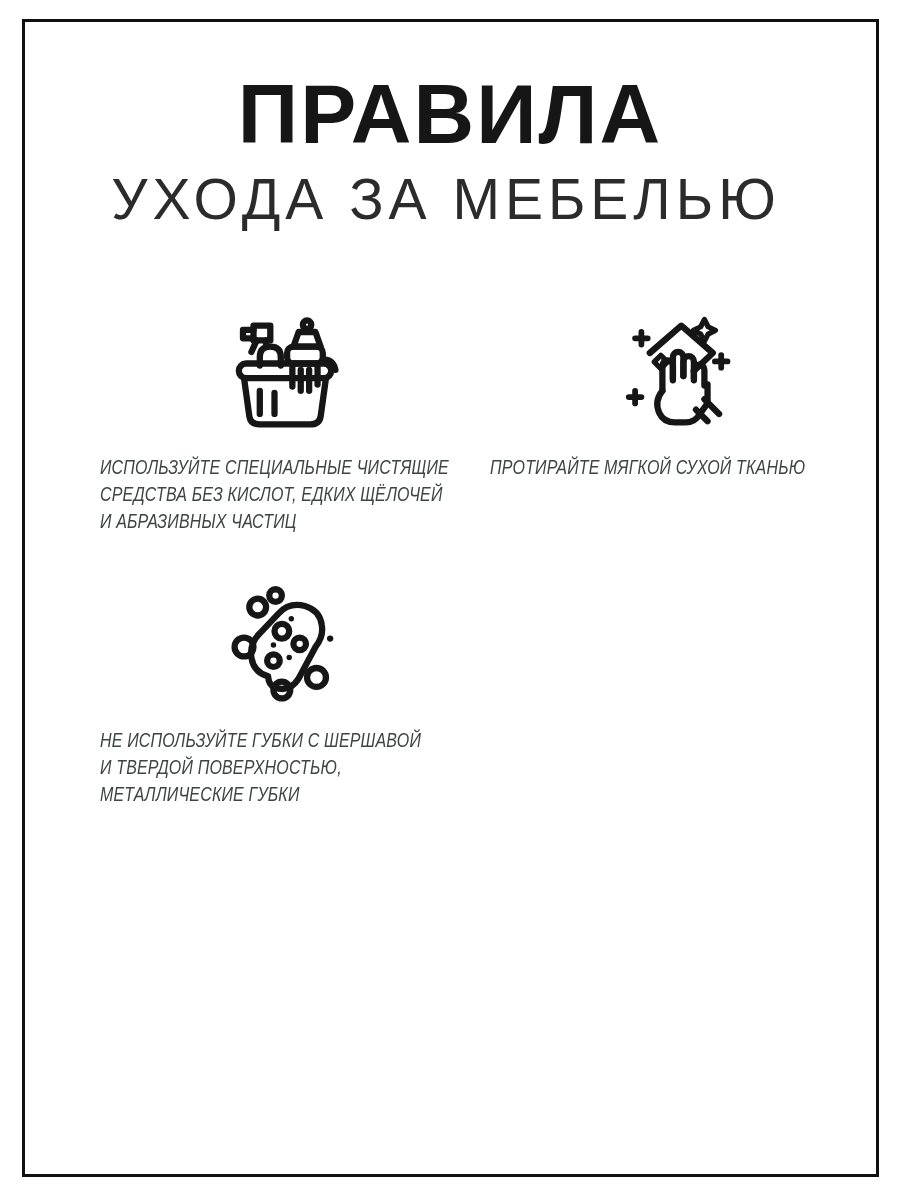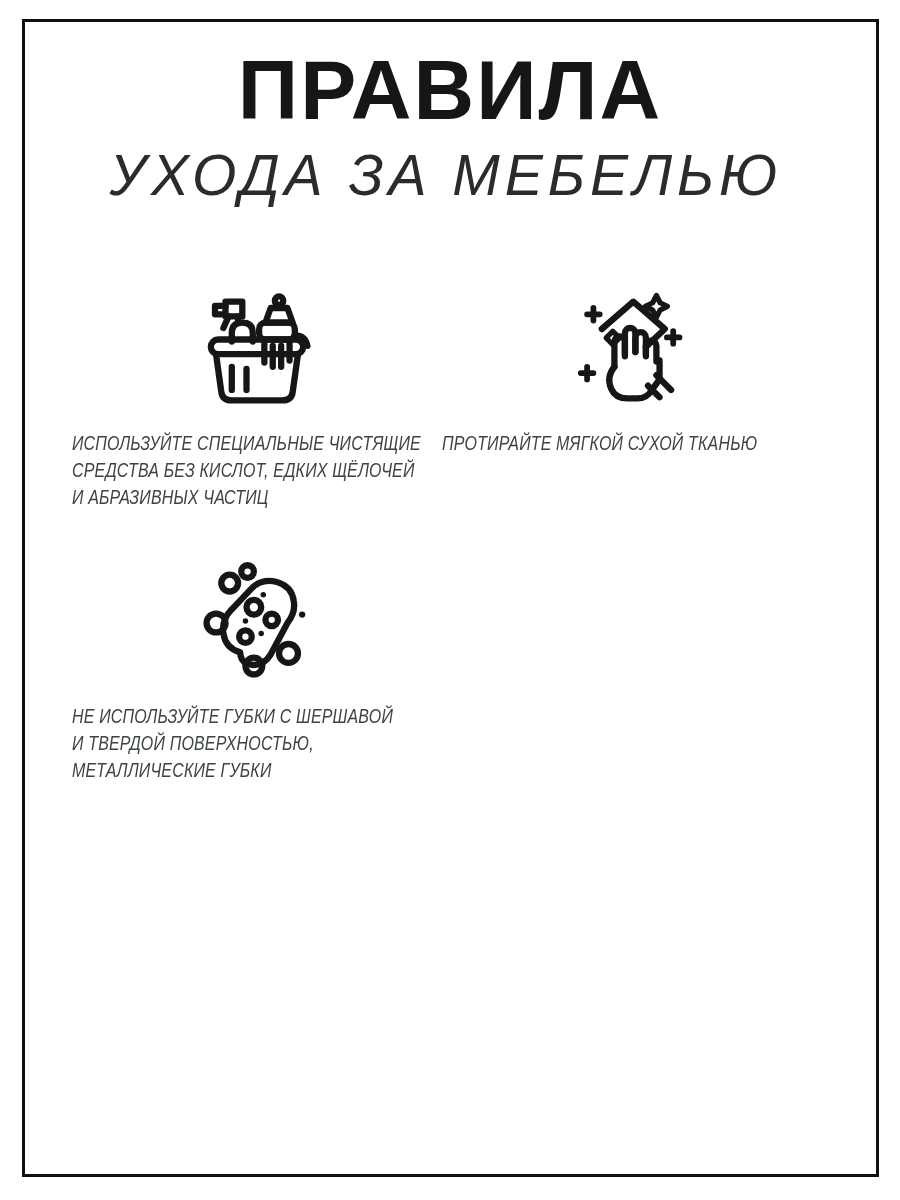--- a/index.html
+++ b/index.html
@@ -4,32 +4,32 @@
 <style>
   html,body{margin:0;padding:0;}
   body{
     width:900px;height:1200px;background:#ffffff;position:relative;overflow:hidden;
     font-family:"Liberation Sans", sans-serif;
   }
   .frame{
     position:absolute;left:22px;top:19px;right:21px;bottom:23px;
     border:3px solid #101010;pointer-events:none;
   }
-  header{position:relative;padding-top:44px;text-align:center;}
+  header{position:relative;padding-top:68px;text-align:center;}
   .title{
     margin:0;font-size:84px;line-height:92px;font-weight:800;
     letter-spacing:2px;color:#161616;
   }
   .subtitle{
     margin:4px 8px 0 0;font-size:57px;line-height:70px;font-weight:300;
-    letter-spacing:5px;color:#2b2b2b;font-style:italic;
+    letter-spacing:5px;color:#2b2b2b;
   }
   .grid{
-    position:relative;margin:76px 40px 0 72px;
-    display:grid;grid-template-columns:370px 370px;grid-auto-rows:273px;
+    position:relative;margin:76px 40px 0 100px;
+    display:grid;grid-template-columns:370px 370px;grid-auto-rows:273px;column-gap:20px;
   }
   .cell{display:flex;flex-direction:column;align-items:flex-start;}
   .icon-box{
     width:100%;height:128px;display:flex;align-items:center;justify-content:center;
     margin-bottom:16px;
   }
   .icon-box svg{width:126px;height:126px;}
   .caption{
     margin:0;font-style:italic;font-weight:400;
     font-size:20px;line-height:27px;color:#3d4442;letter-spacing:0.2px;

